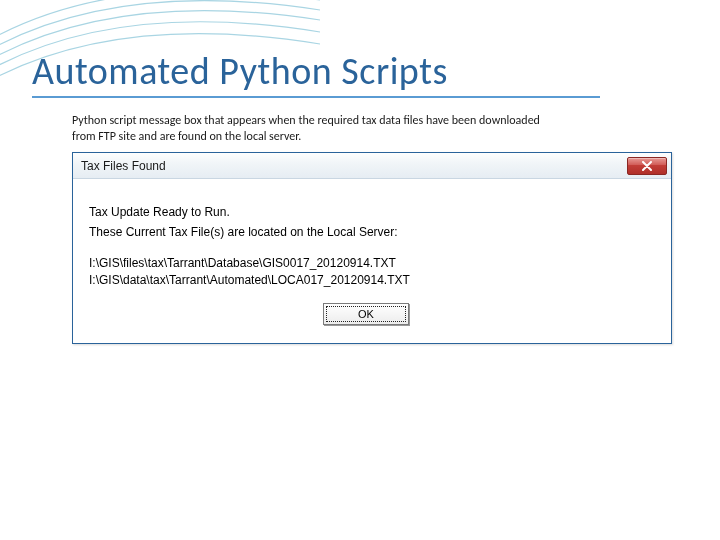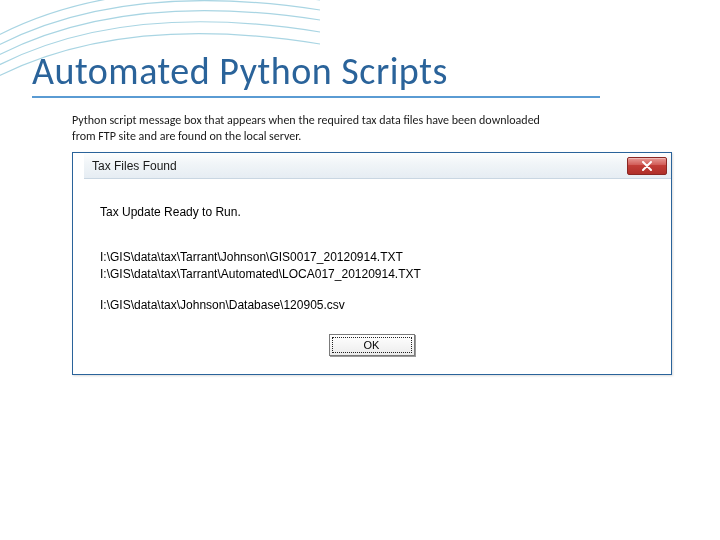--- a/index.html
+++ b/index.html
@@ -42,21 +42,20 @@
 
     
     .dialog {
       margin: 0 40px;
       width: 600px;
       background: #ffffff;
       border: 1px solid #2a639a;
       box-shadow: 1px 1px 2px rgba(0,0,0,0.15);
       display: flex;
       flex-direction: column;
-      padding-left: 11px;
     }
     .dialog-titlebar {
       height: 26px;
       background: linear-gradient(to bottom, #fdfefe 0%, #f1f5f8 40%, #e6edf3 100%);
       border-bottom: 1px solid #c9d6e2;
       display: flex;
       align-items: center;
       justify-content: space-between;
       padding: 0 4px 0 8px;
     }
@@ -80,21 +79,21 @@
     .dialog-body {
       padding: 24px 16px 6px 16px;
       font-family: Tahoma, "Segoe UI", sans-serif;
       font-size: 12px;
       color: #000;
       line-height: 1.5;
       flex: 1;
       display: flex;
       flex-direction: column;
     }
-    .msg-line1 { margin-bottom: 28px; }
+    .msg-line1 { margin-bottom: 2px; }
     .msg-line2 { margin-bottom: 14px; }
     .file-block1 { margin-bottom: 14px; }
     .file-block1 div, .file-block2 div { line-height: 1.4; }
     .file-block2 { margin-bottom: 20px; }
 
     .dialog-footer {
       display: flex;
       justify-content: center;
       padding: 0 12px 12px 0;
     }
@@ -138,26 +137,24 @@
         <span>
           <svg viewBox="0 0 10 10">
             <path d="M1 1 L9 9 M9 1 L1 9" stroke="#ffffff" stroke-width="2" stroke-linecap="round"></path>
           </svg>
         </span>
       </div>
     </div>
 
     <div class="dialog-body">
       <div class="msg-line1">Tax Update Ready to Run.</div>
+      <div class="msg-line2">These Current Tax File(s) are located on the Local Server:</div>
       <div class="file-block1">
-        <div>I:\GIS\data\tax\Tarrant\Johnson\GIS0017_20120914.TXT</div>
+        <div>I:\GIS\files\tax\Tarrant\Database\GIS0017_20120914.TXT</div>
         <div>I:\GIS\data\tax\Tarrant\Automated\LOCA017_20120914.TXT</div>
-      </div>
-      <div class="file-block2">
-        <div>I:\GIS\data\tax\Johnson\Database\120905.csv</div>
       </div>
 
       <div class="dialog-footer">
         <div class="ok-btn">
           <span>OK</span>
         </div>
       </div>
     </div>
   </div>
 </div>

